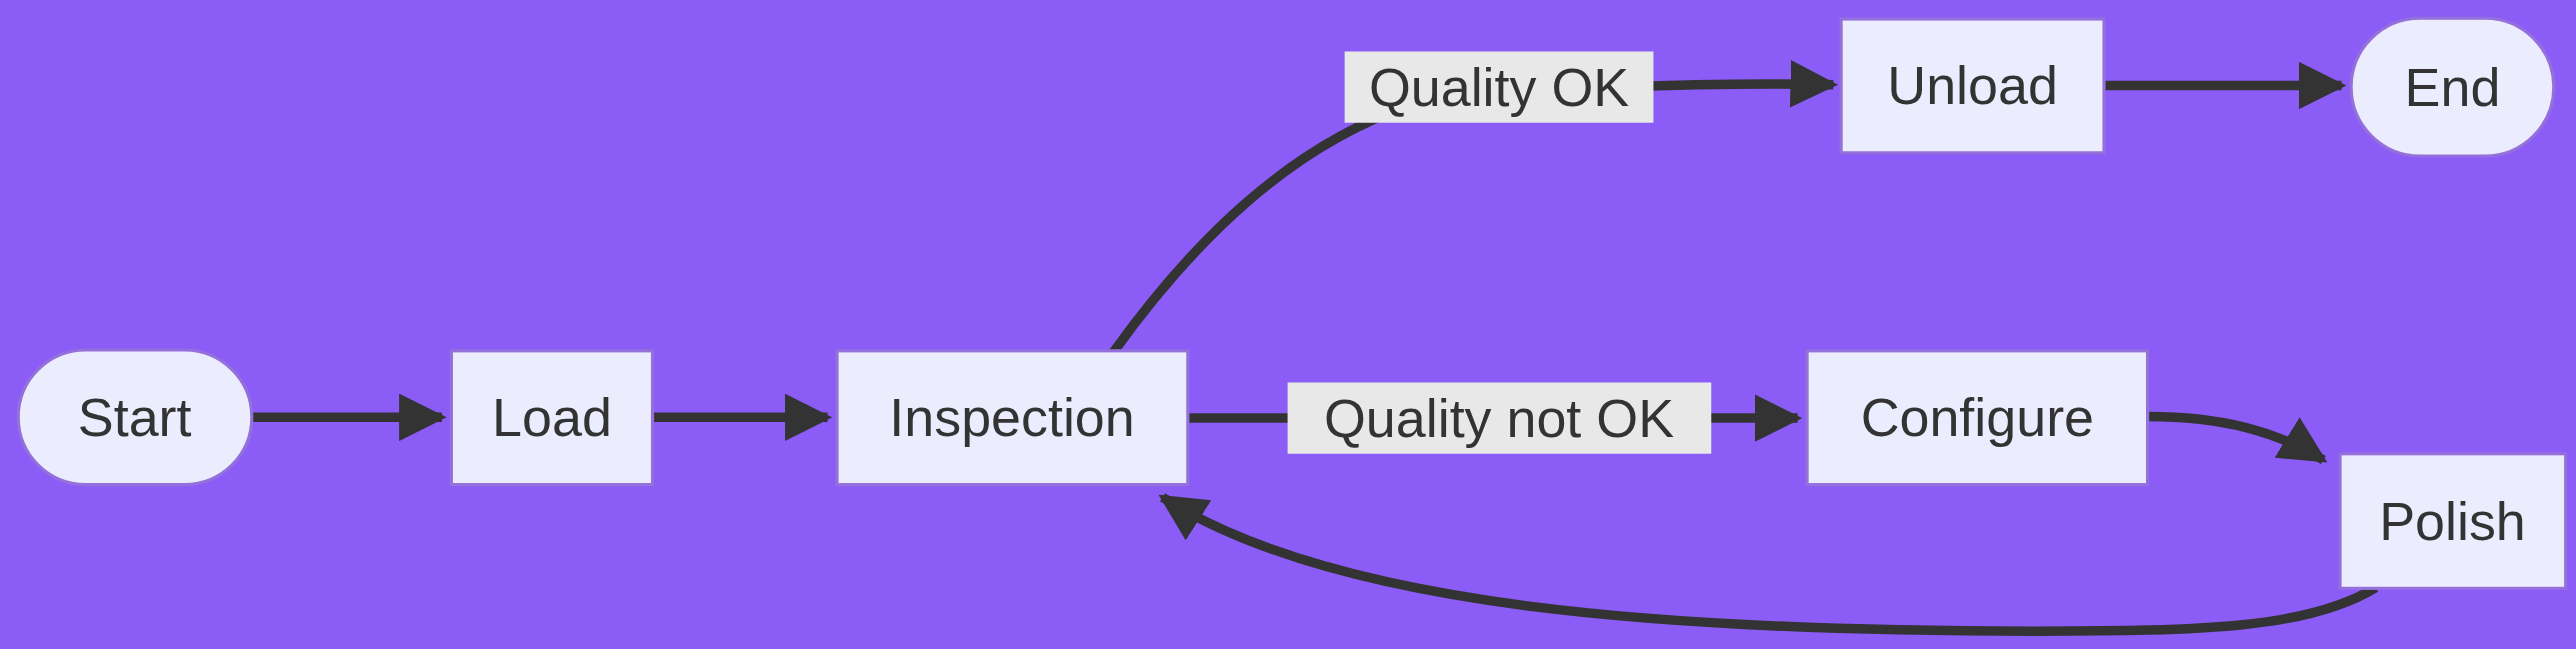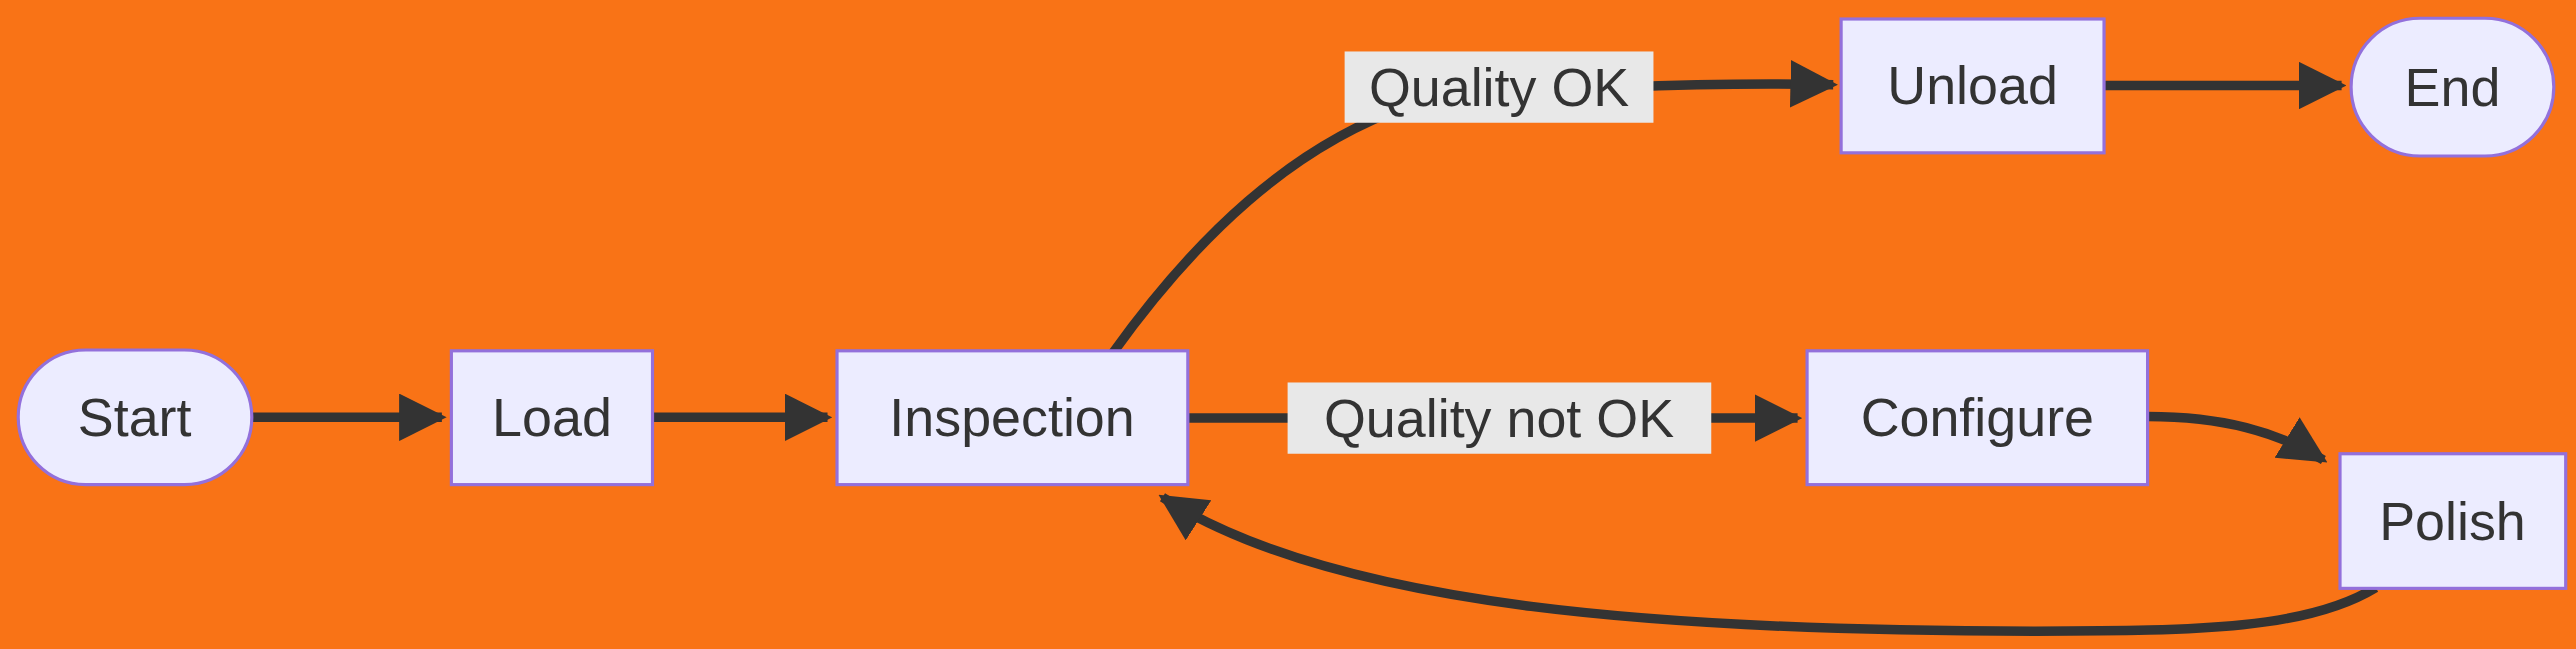--- a/index.html
+++ b/index.html
@@ -2,21 +2,21 @@
 <html style="font-size:12.7px"><head>
 <meta charset="utf-8">
 <style>
   html, body {
     margin: 0;
     padding: 0;
     background: #ffffff;
   }
   .diagram-wrap {
     width: 100%;
-    background: #f97316;
+    background: #8b5cf6;
   }
   svg {
     display: block;
     width: 100%;
     height: auto;
     font-family: "Liberation Sans", "DejaVu Sans", sans-serif;
   }
   .edge {
     fill: none;
     stroke: #333333;

